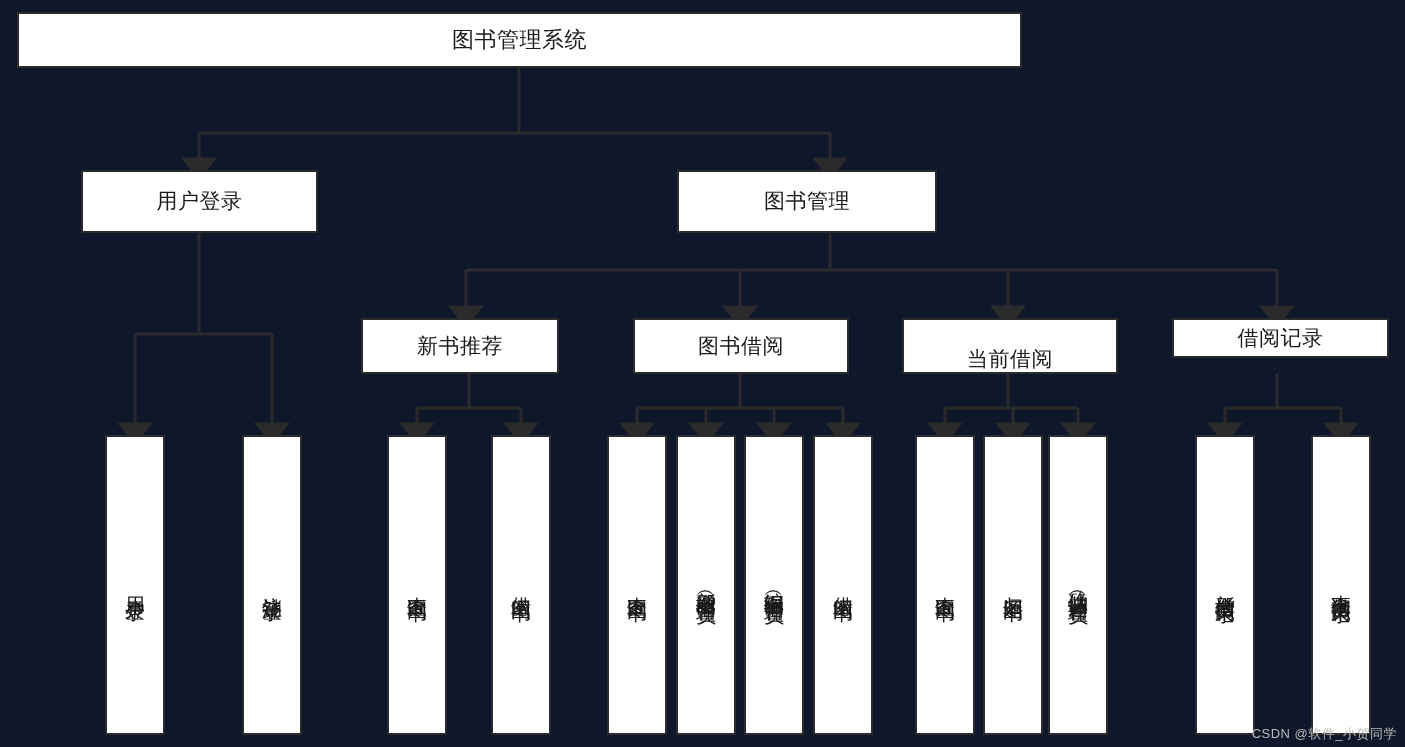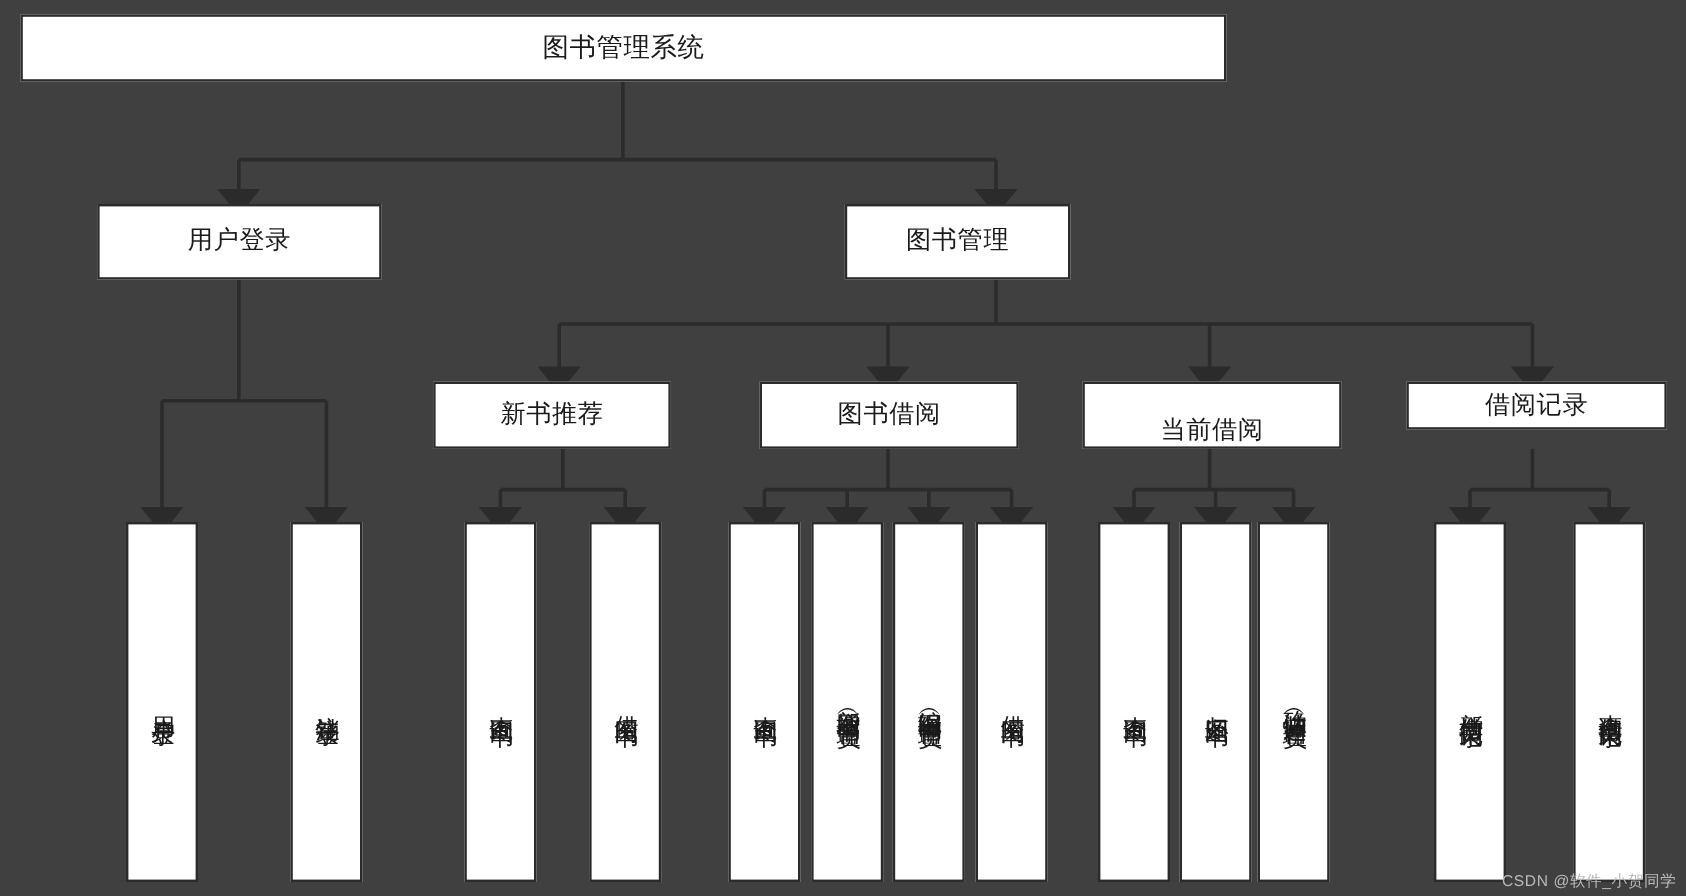--- a/index.html
+++ b/index.html
@@ -4,21 +4,21 @@
 <style>
   html, body {
     margin: 0;
     padding: 0;
     background: #ffffff;
   }
   #canvas {
     position: relative;
     width: 1405px;
     height: 747px;
-    background: #404040;
+    background: #0f172a;
     font-family: "Liberation Sans", "DejaVu Sans", sans-serif;
     overflow: hidden;
   }
   #edges {
     position: absolute;
     left: 0;
     top: 0;
     width: 1405px;
     height: 747px;
     pointer-events: none;
@@ -126,29 +126,29 @@
   </svg>
 
   <div class="node h-node root" style="left:17px; top:12px; width:1005px; height:56px;">
     <span class="node-label">图书管理系统</span>
   </div>
 
   <div class="node h-node" style="left:81px; top:170px; width:237px; height:63px;">
     <span class="node-label">用户登录</span>
   </div>
 
-  <div class="node h-node" style="left:704px; top:170px; width:188px; height:63px;align-items:center;">
+  <div class="node h-node" style="left:677px; top:170px; width:260px; height:63px;align-items:center;">
     <span class="node-label">图书管理</span>
   </div>
 
   <div class="node h-node" style="left:361px; top:318px; width:198px; height:56px;">
     <span class="node-label">新书推荐</span>
   </div>
 
-  <div class="node h-node" style="left:633px; top:318px; width:216px; height:56px;">
+  <div class="node h-node" style="left:633px; top:318px; width:216px; height:56px;font-family:Liberation Serif, serif;">
     <span class="node-label">图书借阅</span>
   </div>
 
   <div class="node h-node" style="left:902px; top:318px; width:216px; height:56px;align-items:flex-end;">
     <span class="node-label">当前借阅</span>
   </div>
 
   <div class="node h-node" style="left:1172px; top:318px; width:217px; height:40px;">
     <span class="node-label">借阅记录</span>
   </div>

